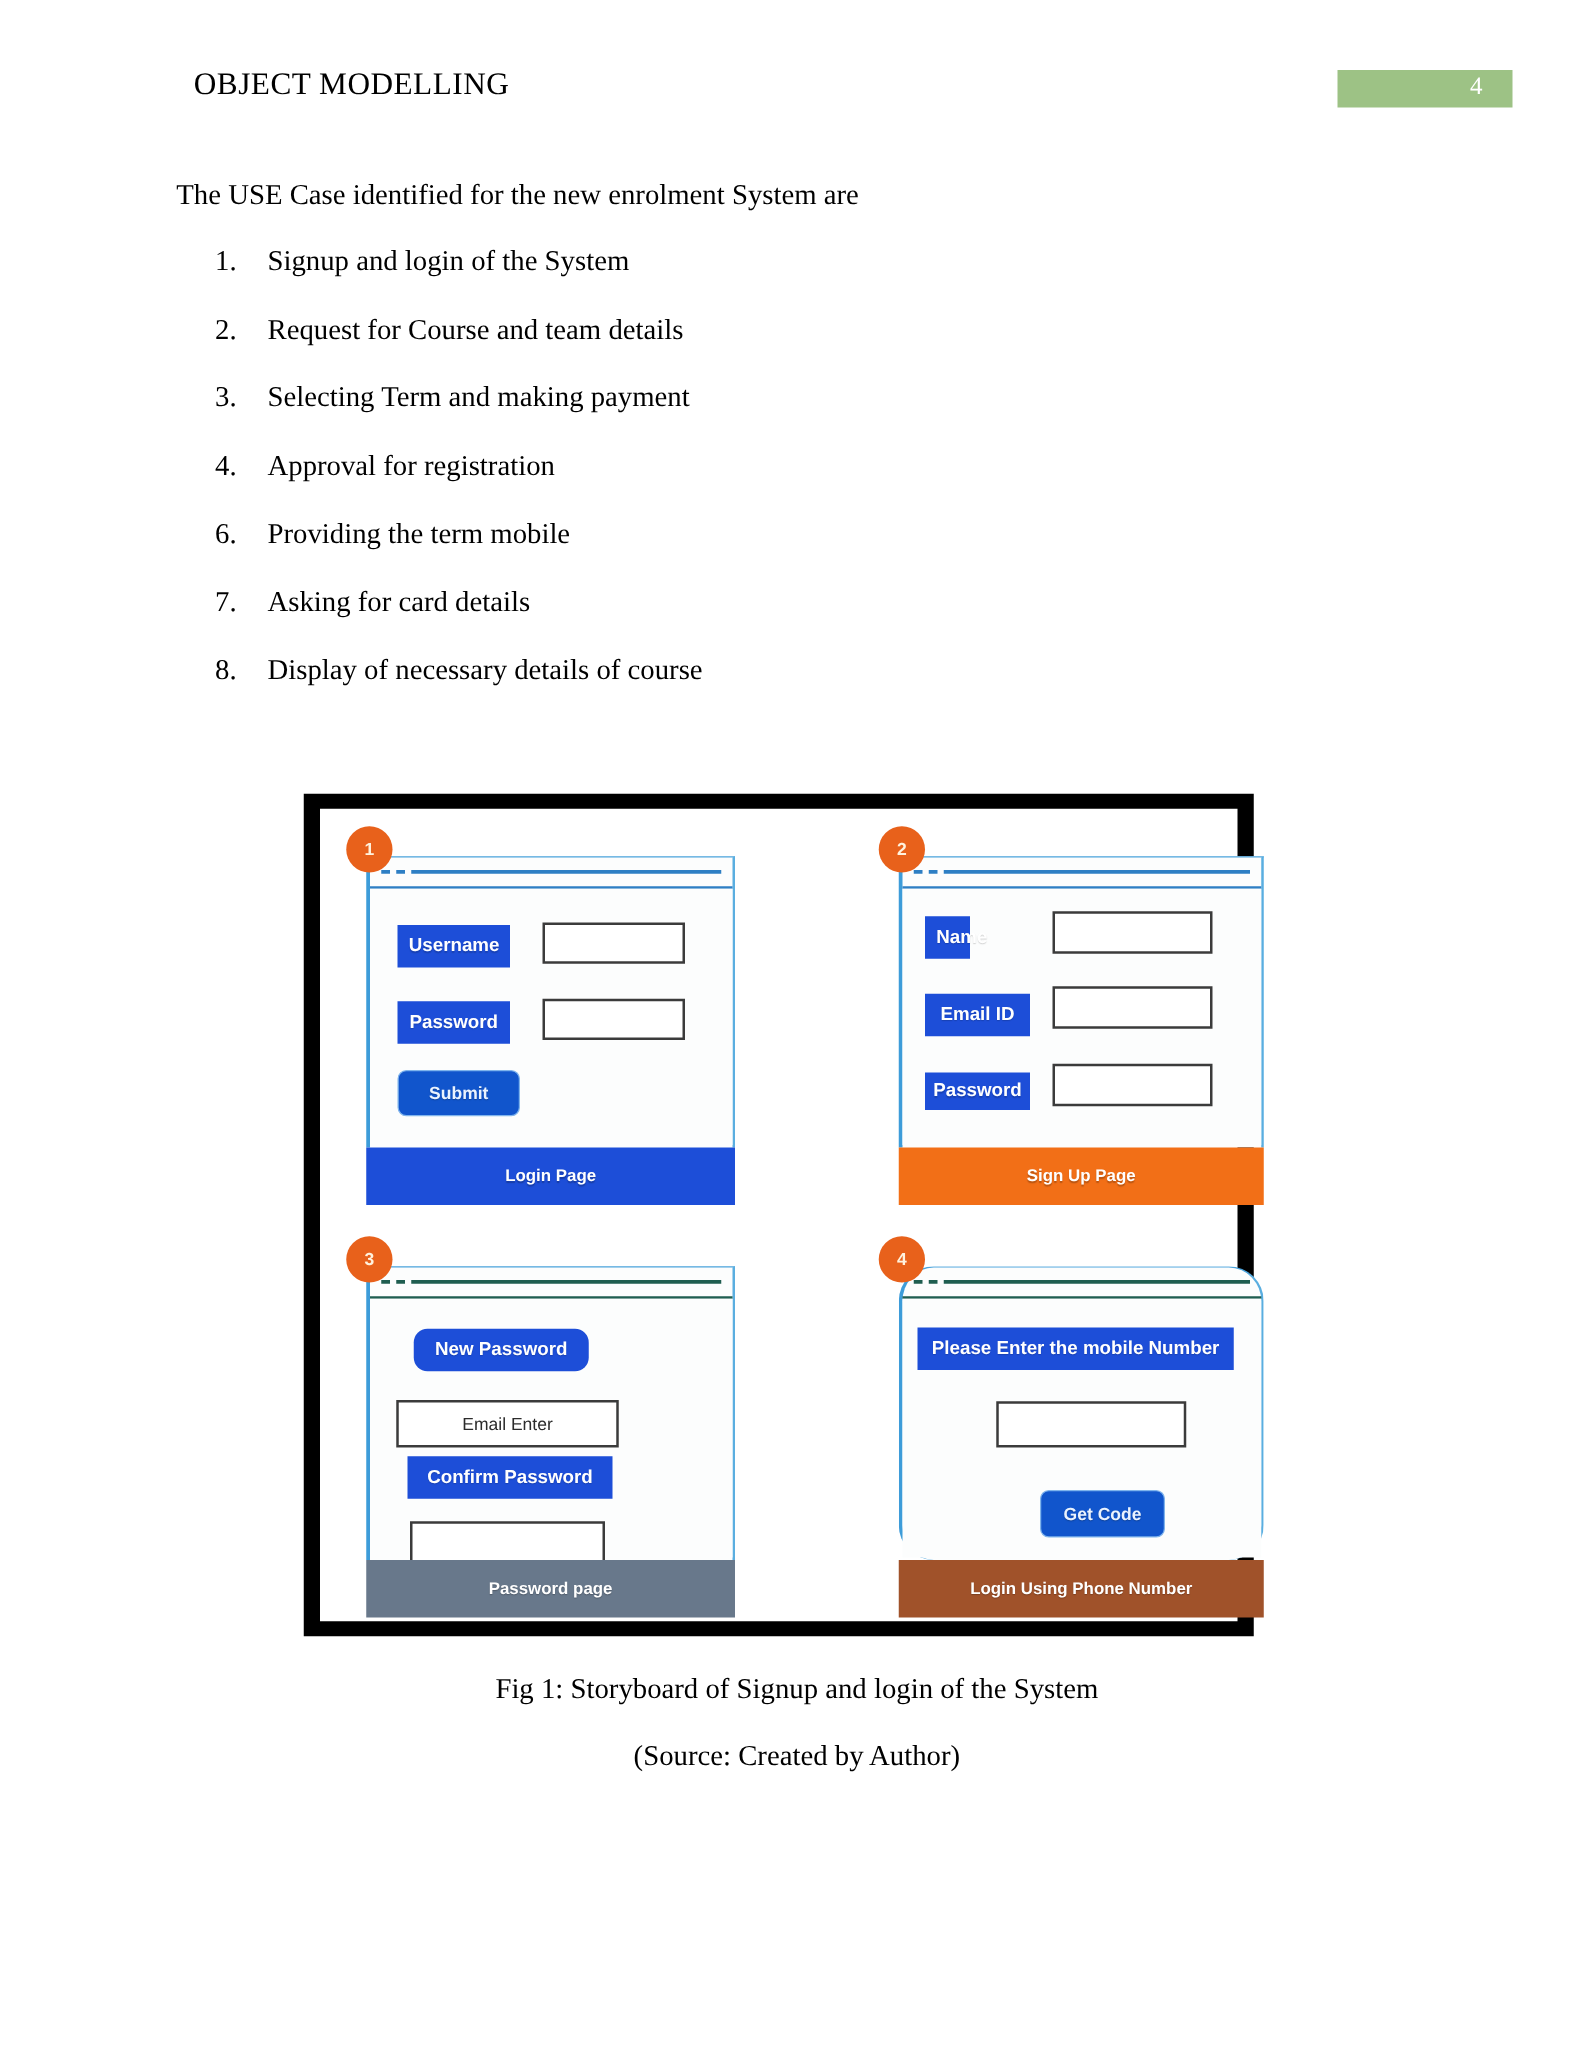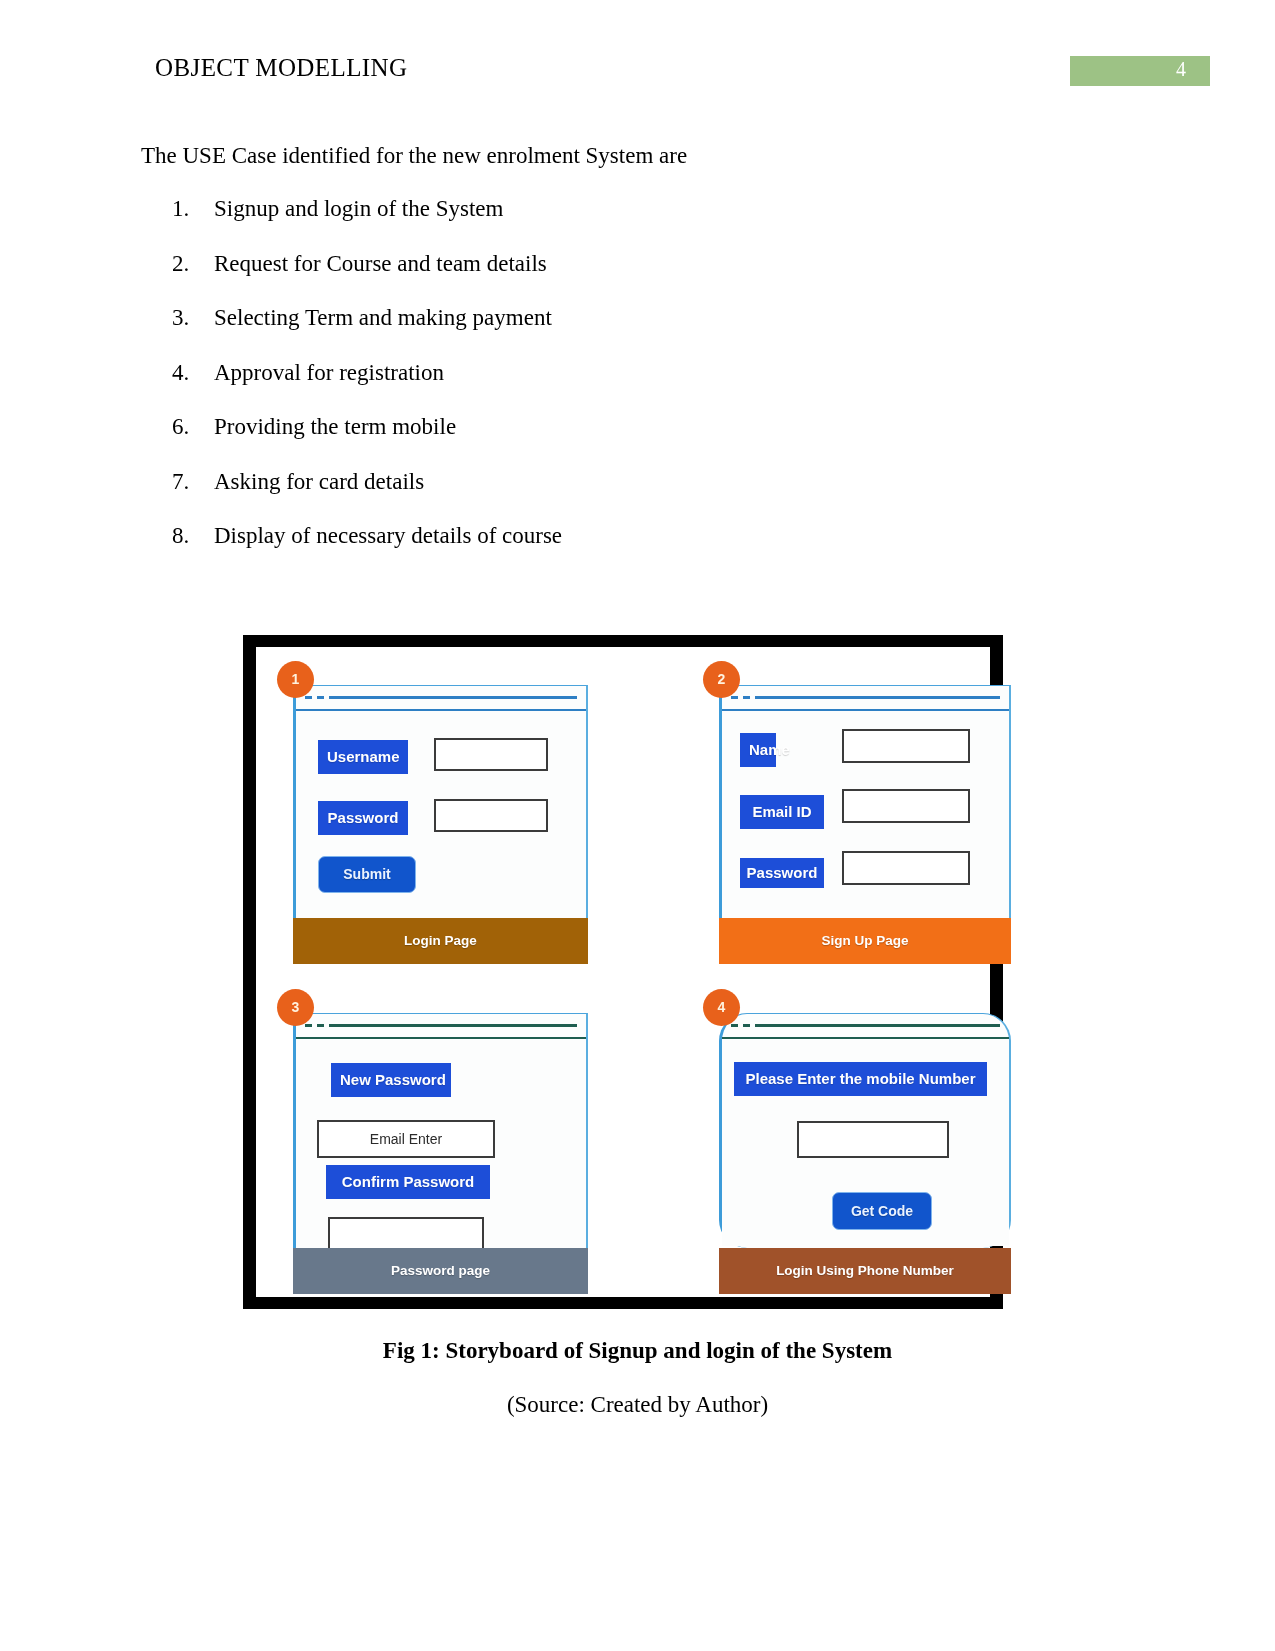--- a/index.html
+++ b/index.html
@@ -235,21 +235,21 @@
   }
 
   
   .fig-caption {
     position: absolute;
     left: 0;
     top: 1338px;
     width: 1275px;
     text-align: center;
     font-size: 23px;
-    font-weight: bold;
+    font-weight: normal;
   }
   .fig-source {
     position: absolute;
     left: 0;
     top: 1392px;
     width: 1275px;
     text-align: center;
     font-size: 23px;
   }
 </style>
@@ -313,21 +313,21 @@
           <div class="field-row" style="left:22px; top:90px;">
             <span class="tag tag-box" style="width:90px;">Password</span>
           </div>
           <div class="input-box" style="position:absolute; left:138px; top:88px; width:114px; height:33px;">
             <span class="input-text"></span>
           </div>
 
           <div class="cta-button" style="left:22px; top:145px; width:98px; height:37px; line-height:35px;">Submit</div>
         </div>
       </div>
-      <div class="panel-footer" style="background:#a16207;">Login Page</div>
+      <div class="panel-footer" style="background:#1d4ed8;">Login Page</div>
     </div>
 
     <div class="panel panel-2">
       <div class="step-badge">2</div>
       <div class="browser" style="height:233px;">
         <div class="browser-chrome">
           <div class="chrome-dashes">
             <span class="dash"></span>
               <span class="dash"></span>
               <span class="rule"></span>
@@ -364,21 +364,21 @@
       <div class="browser" style="height:235px;">
         <div class="browser-chrome" style="border-bottom-color:#1F5E50;">
           <div class="chrome-dashes">
             <span class="dash"></span>
               <span class="dash"></span>
               <span class="rule"></span>
           </div>
         </div>
         <div class="browser-body" style="height:207px;">
           <div class="field-row" style="left:35px; top:24px;">
-            <span class="tag tag-box" style="width:120px;">New Password</span>
+            <span class="tag tag-box" style="width:140px;border-radius:11px;">New Password</span>
           </div>
           <div class="input-box" style="position:absolute; left:21px; top:81px; width:178px; height:38px; display:flex; align-items:center;">
             <span class="input-text">Email Enter</span>
           </div>
 
           <div class="field-row" style="left:30px; top:126px;">
             <span class="tag tag-box" style="width:164px;">Confirm Password</span>
           </div>
           <div class="input-box" style="position:absolute; left:32px; top:178px; width:156px; height:37px;">
             <span class="input-text"></span>

